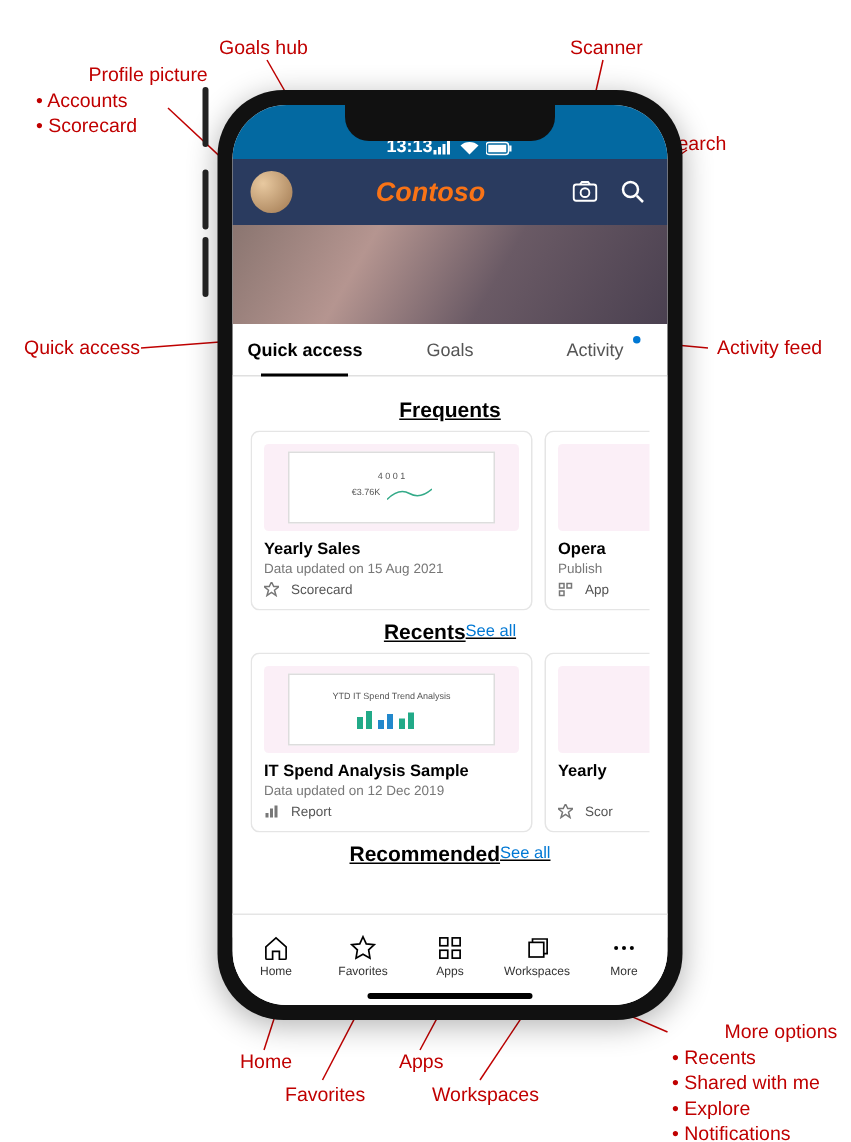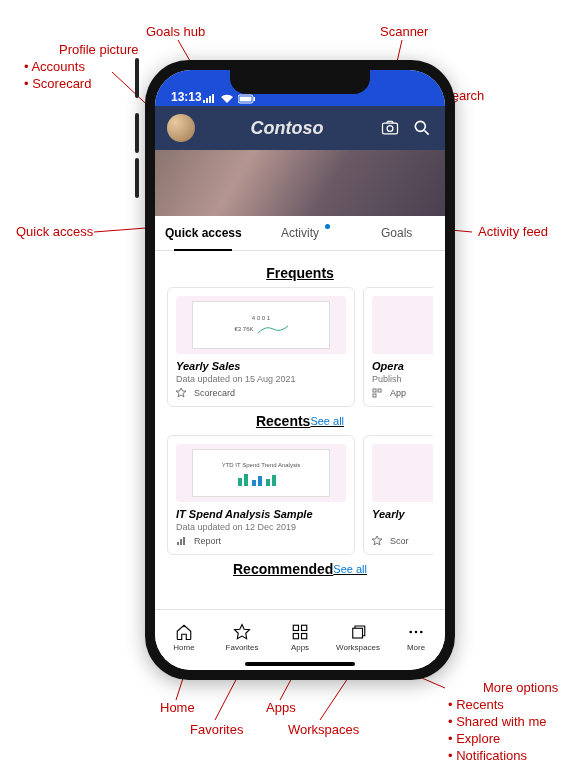--- a/index.html
+++ b/index.html
@@ -56,24 +56,24 @@
     position: absolute;
     top: 0; left: 50%;
     transform: translateX(-50%);
     width: 140px; height: 24px;
     background: #111;
     border-radius: 0 0 16px 16px;
     z-index: 50;
   }
   .status-bar {
     height: 34px;
-    background: #1d4ed8;
+    background: #0369a1;
     color: #fff;
     display: flex;
-    justify-content: flex-start;
+    justify-content: center;
     align-items: flex-end;
     padding: 0 16px 2px;
     font-size: 12px;
     font-weight: 600;
   }
   .status-icons { display: flex; gap: 4px; align-items: center; }
   .app-header {
     background: #2a3b5f;
     height: 44px;
     display: flex;
@@ -83,21 +83,21 @@
   }
   .avatar {
     width: 28px; height: 28px;
     border-radius: 50%;
     background: radial-gradient(circle at 30% 30%, #e8c9a0, #a07850);
     flex-shrink: 0;
   }
   .brand {
     flex: 1;
     text-align: center;
-    color: #e5e5e5;
+    color: #f97316;
     font-style: italic;
     font-weight: 700;
     font-size: 18px;
   }
   .header-icon {
     width: 22px; height: 22px;
     color: #fff;
     display: flex;
     align-items: center;
     justify-content: center;
@@ -182,21 +182,21 @@
     position:relative;
   }
   .thumb-inner {
     background:#fff;
     width:80%; height:80%;
     border:1px solid #ddd;
     display:flex; flex-direction:column;
     align-items:center; justify-content:center;
     font-size:6px;
   }
-  .card-title { font-weight:600; font-size:11px; margin-bottom:2px;font-style:italic; }
+  .card-title { font-weight:600; font-size:11px; margin-bottom:2px; }
   .card-sub { color:#777; font-size:9px; margin-bottom:4px; }
   .card-type { color:#555; font-size:9px; display:flex; align-items:center; gap:8px; }
   .bottom-nav {
     position: absolute;
     bottom: 0; left: 0; right: 0;
     height: 54px;
     border-top: 1px solid #e5e5e5;
     background: #fff;
     display: flex;
     justify-content: space-around;
@@ -292,25 +292,25 @@
             <circle cx="10" cy="10" r="6"></circle>
             <line x1="15" y1="15" x2="20" y2="20"></line>
           </svg>
       </div>
     </div>
 
     <div class="hero"></div>
 
     <div class="tabs">
       <div class="tab active"><span>Quick access</span></div>
+      <div class="tab"><span>Goals</span></div>
       <div class="tab">
         <span>Activity</span>
         <span class="activity-dot"></span>
       </div>
-      <div class="tab"><span>Goals</span></div>
     </div>
 
     <div class="content">
       <div class="section-title">
         <span>Frequents</span>
       </div>
       <div class="card-row">
         <div class="card">
           <div class="card-thumb">
             <div class="thumb-inner">

